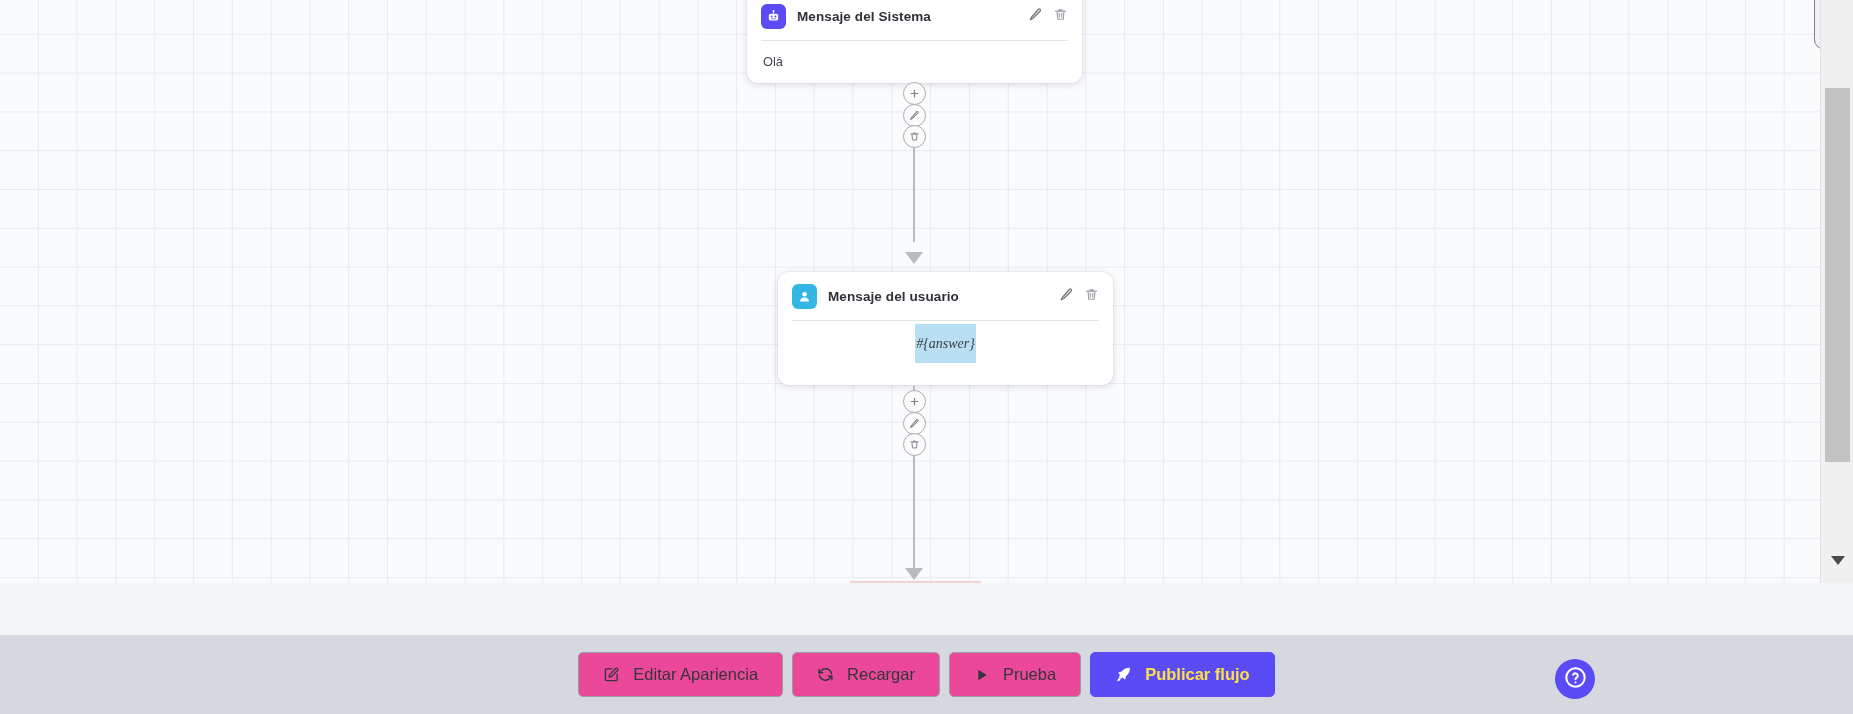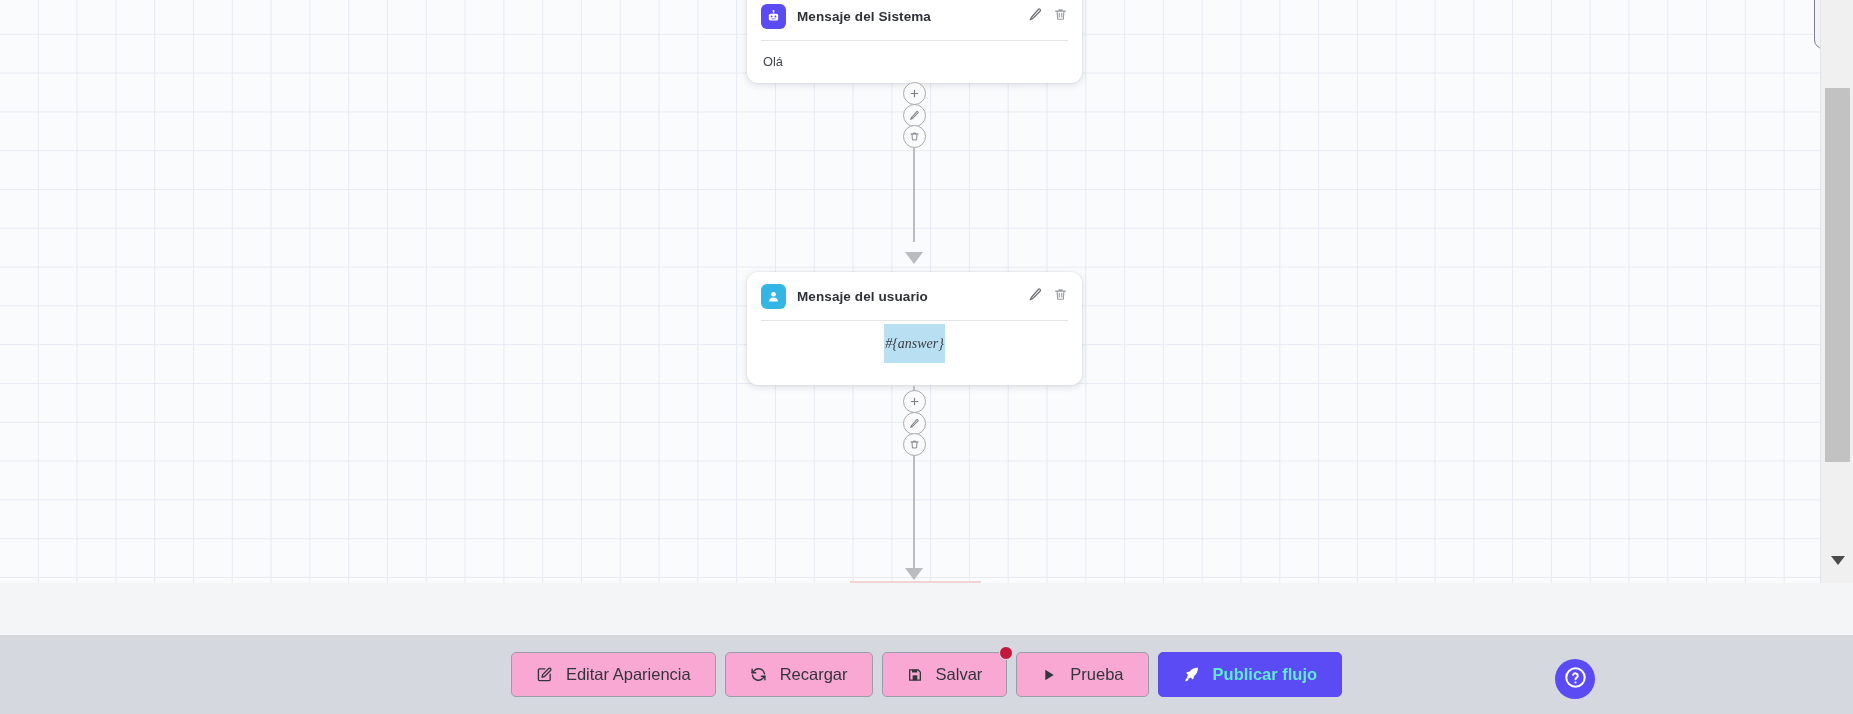--- a/index.html
+++ b/index.html
@@ -67,21 +67,21 @@
     box-shadow: 0 2px 7px rgba(20,25,60,0.13), 0 0 0 1px rgba(20,25,60,0.035);
     box-sizing: border-box;
   }
   .node-system {
     left: 747px;
     top: -52px;
     width: 335px;
     height: 135px;
   }
   .node-user {
-    left: 747px;
+    left: 778px;
     top: 272px;
     width: 335px;
     height: 113px;
   }
 
   .node-head {
     display: flex;
     align-items: center;
     height: 48px;
     padding: 0 14px 0 14px;
@@ -231,39 +231,39 @@
     display: flex;
     align-items: center;
     justify-content: center;
     gap: 9px;
     box-sizing: border-box;
   }
 
   .tbtn {
     position: relative;
     height: 45px;
-    background: #f9a8d4;
+    background: #ec4899;
     border: 1px solid #9a9da8;
     border-radius: 5px;
     display: flex;
     align-items: center;
     justify-content: center;
     gap: 13px;
     padding: 0 24px;
     font-size: 16.5px;
     color: #33353c;
     cursor: pointer;
     box-sizing: border-box;
     white-space: nowrap;
   }
   .tbtn .ic { display: flex; align-items: center; }
   .tbtn.primary {
     background: #5b4bf5;
     border-color: #5b4bf5;
-    color: #5eead4;
+    color: #fde047;
     font-weight: bold;
   }
 
   .notif-dot {
     position: absolute;
     top: -7px;
     right: -7px;
     width: 14px;
     height: 14px;
     border-radius: 50%;
@@ -424,31 +424,20 @@
         <svg width="17" height="17" viewBox="0 0 24 24" fill="none" stroke="#33353c" stroke-width="2" stroke-linecap="round" stroke-linejoin="round">
           <path d="M20.5 11a8.5 8.5 0 0 0-14.6-4.4L3 9.5"></path>
           <path d="M3 4.5v5h5"></path>
           <path d="M3.5 13a8.5 8.5 0 0 0 14.6 4.4L21 14.5"></path>
           <path d="M21 19.5v-5h-5"></path>
         </svg>
       </span>
       <span>Recargar</span>
     </div>
 
-    <div class="tbtn">
-      <span class="notif-dot"></span>
-      <span class="ic">
-        <svg width="16" height="16" viewBox="0 0 24 24" fill="none" stroke="#33353c" stroke-width="2" stroke-linejoin="round">
-          <path d="M4 4.2h12.5L20 7.7V19.8H4z"></path>
-          <rect x="8.5" y="12.5" width="7" height="7.3" fill="#33353c" stroke="none"></rect>
-          <rect x="7.5" y="4.2" width="8" height="4" fill="#33353c" stroke="none"></rect>
-        </svg>
-      </span>
-      <span>Salvar</span>
-    </div>
 
     <div class="tbtn">
       <span class="ic">
         <svg width="16" height="16" viewBox="0 0 24 24" fill="#33353c">
           <path d="M6.5 4.2 19 12 6.5 19.8z"></path>
         </svg>
       </span>
       <span>Prueba</span>
     </div>
 

